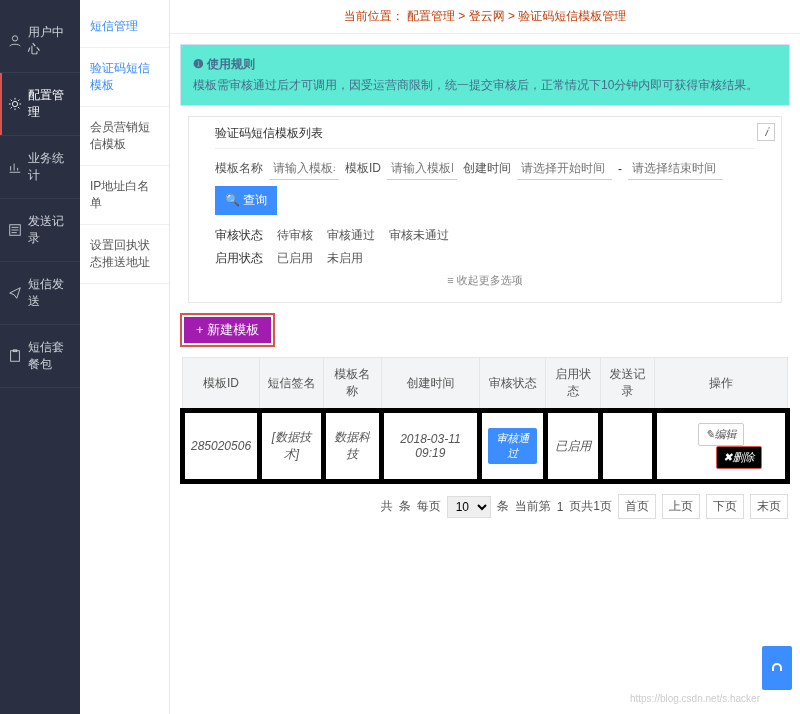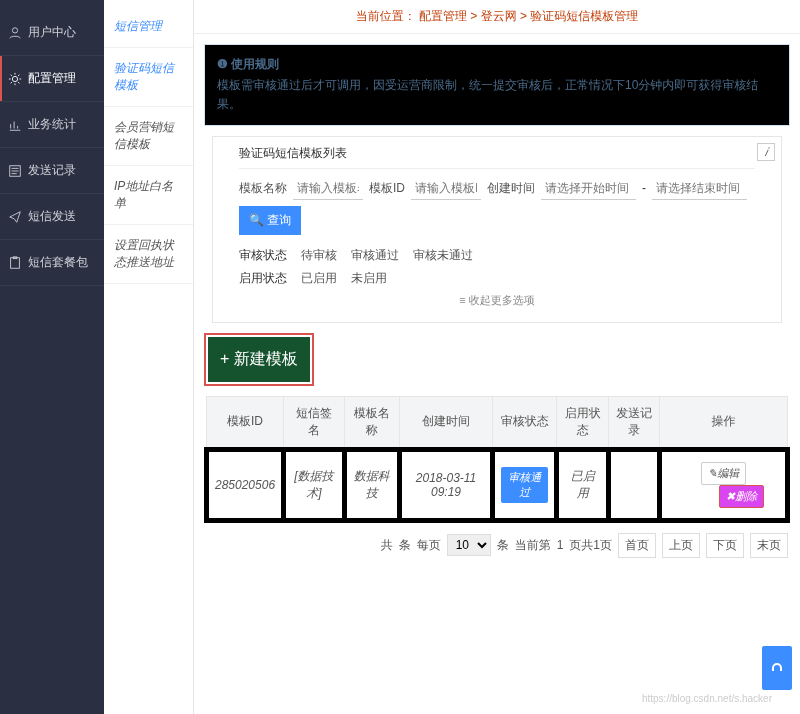--- a/index.html
+++ b/index.html
@@ -8,21 +8,21 @@
     font-size: 12px;
     color: #333;
     background: #fff;
     width: 800px;
     height: 714px;
     overflow: hidden;
   }
   .app { display: flex; height: 714px; }
   
   .sidebar {
-    width: 104px;
+    width: 80px;
     background: #2a3042;
     color: #cfd2d9;
     display: flex;
     flex-direction: column;
     padding-top: 10px;
   }
   .sidebar .sb-item {
     display: flex;
     align-items: center;
     gap: 6px;
@@ -44,39 +44,38 @@
     background:#fff;
     border-right:1px solid #e6e6e6;
     padding-top:6px;
   }
   .subnav .sub-item {
     padding: 12px 10px;
     font-size: 12px;
     color:#555;
     border-bottom:1px solid #f0f0f0;
     cursor:pointer;
-    font-style:italic;
   }
   .subnav .sub-item.top {
     color:#3c8dff;
   }
   .subnav .sub-item.active { color:#3c8dff; }
   
   .main { flex:1; display:flex; flex-direction:column; overflow:hidden; }
   .breadcrumb {
     padding: 8px 12px;
     font-size:12px;
     color:#c2410c;
     border-bottom:1px solid #eee;
     text-align:center;
   }
   .alert {
     margin:10px;
     padding:10px 12px;
-    background:#000000;
+    background:#5eead4;
     border:1px solid #cfe3f5;
     color:#4a6b8b;
     font-size:12px;
     line-height:1.6;
   }
   .alert .alert-title { font-weight:bold; margin-bottom:2px; }
   .panel {
     margin:0 18px;
     border:1px solid #e6e6e6;
     padding:8px 26px 12px;
@@ -100,22 +99,22 @@
     background:#3c8dff; color:#fff; border:none;
     padding:6px 10px; font-size:12px; cursor:pointer;
   }
   .filter-row { display:flex; align-items:center; gap:14px; font-size:12px; color:#555; margin:6px 0;}
   .filter-row .flabel { color:#333; }
   .filter-row .fopt { cursor:pointer; }
   .expand-more { text-align:center; margin:6px 0 2px; font-size:11px; color:#888; }
   .new-btn-wrap { margin:10px; }
   .new-btn {
     display:inline-block;
-    background:#14532d; color:#fff;
-    padding:12px 12px; font-size:16px; cursor:pointer;
+    background:#a21caf; color:#fff;
+    padding:4px 12px; font-size:13px; cursor:pointer;
     border:none;
   }
   .new-btn-highlight {
     border:2px solid #d9534f;
     display:inline-block; padding:2px;
   }
   table.data { width:calc(100% - 20px); margin:0 10px; border-collapse:collapse; font-size:12px;}
   table.data th {
     background:#f3f4f5; color:#555; font-weight:normal;
     padding:8px 6px; border:1px solid #e6e6e6; text-align:center;
@@ -124,35 +123,35 @@
     padding:10px 6px; border:5px solid #000000; text-align:center; color:#555;font-style:italic;
   }
   .badge {
     display:inline-block; background:#3c8dff; color:#fff;
     padding:3px 6px; font-size:11px; border-radius:2px;
   }
   .op-btn {
     display:inline-block; padding:3px 6px; font-size:11px; border-radius:2px;
     cursor:pointer; border:1px solid #ccc; color:#555; background:#fff;
   }
-  .op-btn.danger { background:#d946ef; color:#fff; border-color:#d9534f;margin-left:36px; }
+  .op-btn.danger { background:#000000; color:#fff; border-color:#d9534f;margin-left:36px; }
   .pager {
     display:flex; justify-content:flex-end; align-items:center;
     gap:6px; padding:10px 12px 4px; font-size:12px; color:#555;
   }
   .pager .pbox { border:1px solid #ddd; padding:3px 6px; cursor:pointer;}
   .pager select { border:1px solid #ddd; padding:2px 4px; font-size:12px;}
   .float-fab {
     position:absolute; right:8px; bottom:24px;
     width:30px; height:44px; background:#3c8dff; border-radius:2px;
     display:flex; align-items:center; justify-content:center;
     color:#fff; font-size:16px; cursor:pointer;
   }
   .watermark {
-    position:absolute; right:28px; bottom:10px; color:#ccc; font-size:10px;text-align:center;
+    position:absolute; right:40px; bottom:10px; color:#ccc; font-size:10px;text-align:center;
   }
 </style>
 </head>
 <body>
 
 <div class="app">
 
   <div class="sidebar">
     <div class="sb-item">
       <svg class="sb-icon" viewBox="0 0 16 16">

